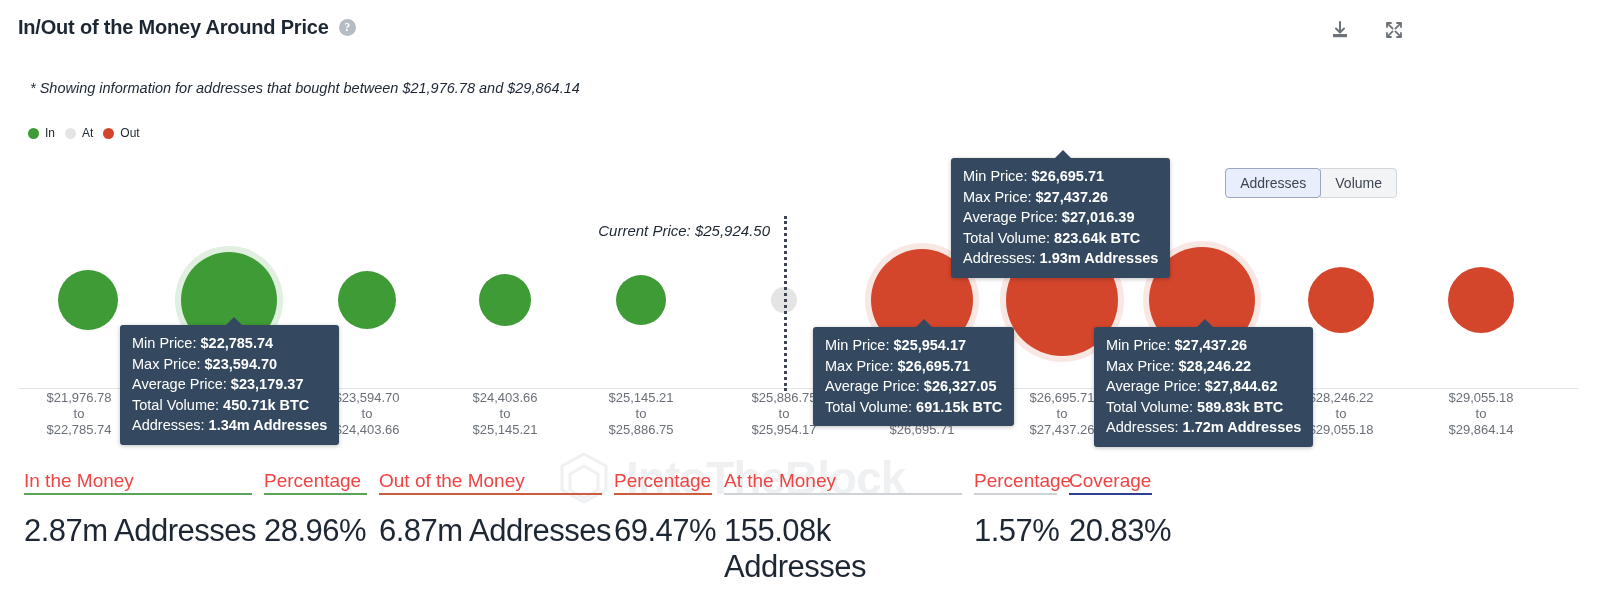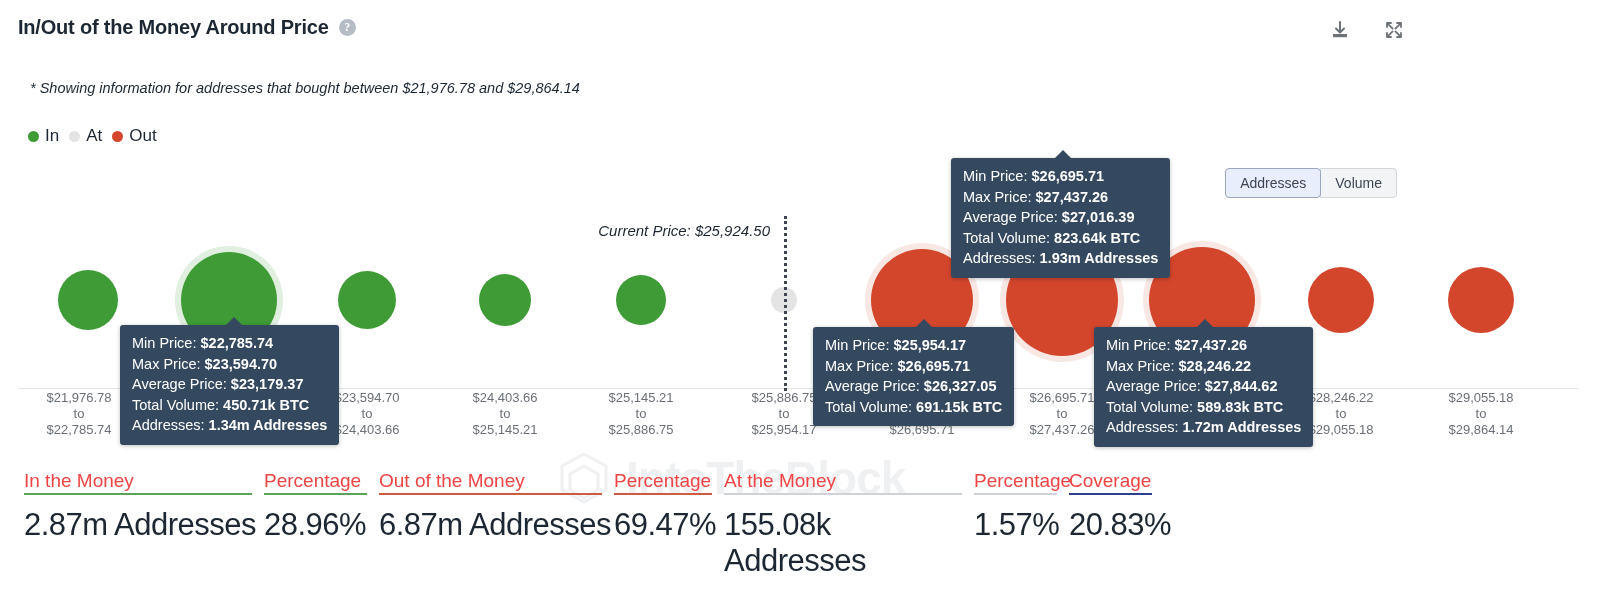--- a/index.html
+++ b/index.html
@@ -20,21 +20,21 @@
     font-size:12px;font-weight:700;display:flex;align-items:center;justify-content:center;
     font-family:"Liberation Serif",serif;cursor:pointer;}
   .header-actions{position:absolute;right:24px;top:18px;display:flex;align-items:center;gap:30px;}
   .icon-btn{width:24px;height:24px;display:flex;align-items:center;justify-content:center;cursor:pointer;color:#6d7278;}
 
   
   .subtitle{position:absolute;left:30px;top:80px;font-size:14.5px;font-style:italic;color:#1d2733;}
   .legend{position:absolute;left:28px;top:126px;display:flex;align-items:center;gap:10px;}
   .legend-item{display:flex;align-items:center;gap:6px;cursor:pointer;}
   .legend-dot{width:11px;height:11px;border-radius:50%;}
-  .legend-label{font-size:17px;color:#1d2733;}
+  .legend-label{font-size:12px;color:#1d2733;}
 
   
   .toggle{position:absolute;right:33px;top:168px;display:flex;}
   .toggle button{
     font-family:"Liberation Sans",sans-serif;font-size:14px;color:#3d4651;
     background:#f3f4f6;border:1px solid #d2d7dd;padding:6px 14px;cursor:pointer;
     margin-left:-1px;
   }
   .toggle button.active{background:#e8eefc;border-color:#9aa7bd;border-radius:4px;z-index:2;}
   .toggle button:last-child{border-radius:0 4px 4px 0;}
@@ -65,21 +65,21 @@
     box-shadow:0 1px 4px rgba(0,0,0,.25);z-index:20;}
   .tooltip b{font-weight:700;}
   .tooltip .arrow{position:absolute;top:-8px;left:50%;margin-left:-8px;width:0;height:0;
     border-left:9px solid transparent;border-right:9px solid transparent;border-bottom:9px solid #34495f;}
 
   
   .stats{position:absolute;left:24px;top:470px;display:flex;align-items:flex-start;}
   .stat{display:flex;flex-direction:column;}
   .stat-label{font-size:19px;color:#ef4444;padding-bottom:1px;}
   .stat-rule{height:2px;width:100%;}
-  .stat-value{font-size:31px;font-weight:400;color:#1d2733;padding-top:12px;letter-spacing:-0.5px;}
+  .stat-value{font-size:31px;font-weight:400;color:#1d2733;padding-top:18px;letter-spacing:-0.5px;}
 </style>
 </head>
 <body>
 
 <div class="root">
 
   <div class="header">
     <div class="header-title">In/Out of the Money Around Price</div>
     <div class="help-icon">?</div>
   </div>

